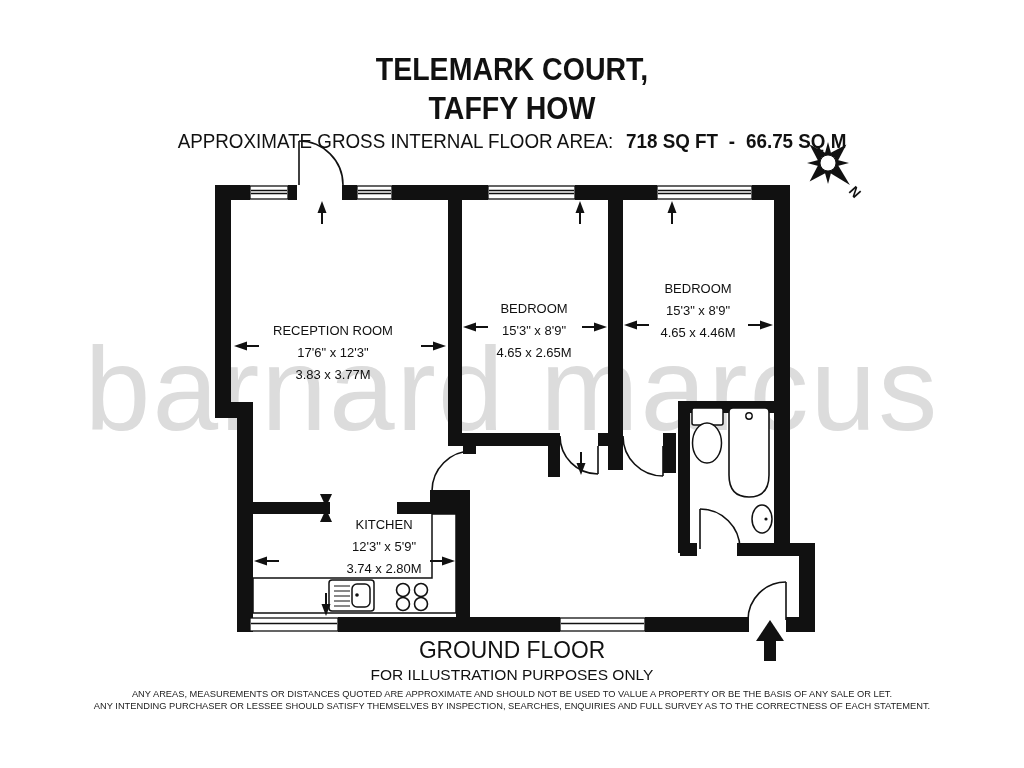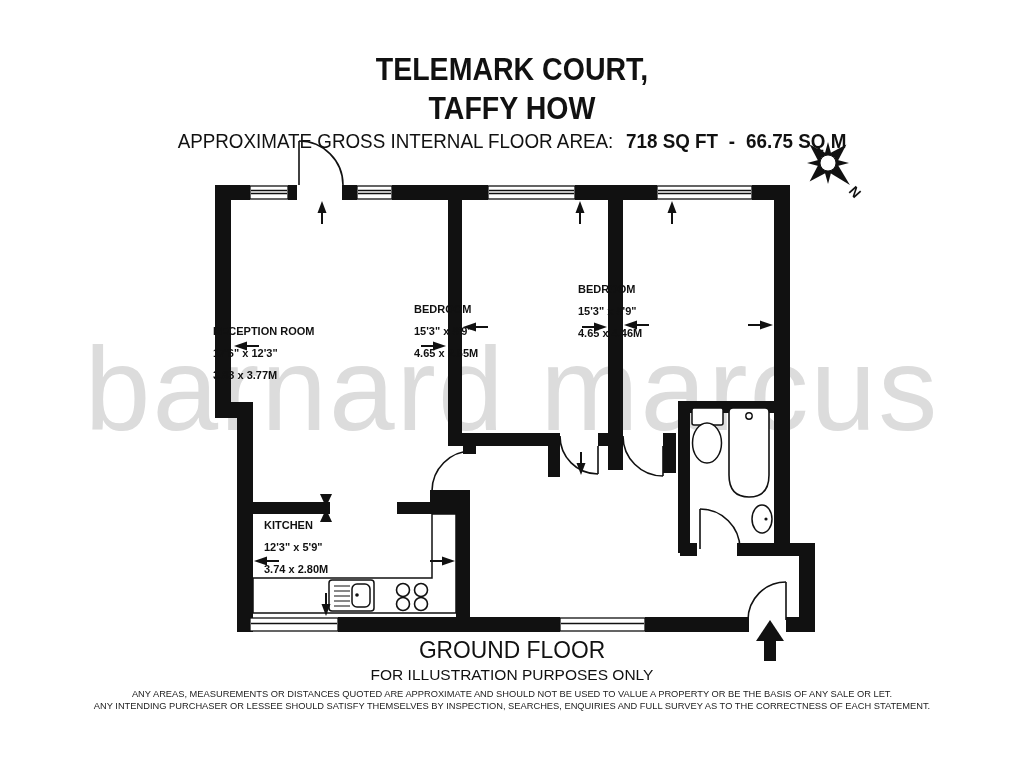--- a/index.html
+++ b/index.html
@@ -13,22 +13,22 @@
     z-index:0; white-space:nowrap; font-weight:400;
   }
   svg.plan { position:absolute; inset:0; z-index:1; }
   .txt { position:absolute; left:0; width:100%; text-align:center; z-index:2; }
   .title1 { top:52px;  font-size:31px; font-weight:700; transform:scaleX(.92); }
   .title2 { top:91px;  font-size:31px; font-weight:700; transform:scaleX(.92); }
   .arealine { top:130px; font-size:20px; transform:scaleX(.94); }
   .arealine .lbl { font-weight:400; }
   .arealine .val { font-weight:700; }
   .arealine .sep { font-weight:700; margin:0 6px; }
-  .room-label { position:absolute; width:240px; margin-left:-120px; text-align:left;
-    font-size:11px; line-height:22px; z-index:2;font-weight:bold; }
+  .room-label { position:absolute; width:240px; margin-left:-120px; text-align:center;
+    font-size:13px; line-height:22px; z-index:2; }
   .floorname { top:636px; font-size:24px; font-weight:400; transform:scaleX(.95); }
   .purpose  { top:666px; font-size:15.5px; }
   .disclaimer { top:689px; font-size:9.3px; line-height:11.5px; color:#222; }
 </style>
 </head>
 <body>
 
 <div class="page">
 
   <div class="watermark">barnard marcus</div>

